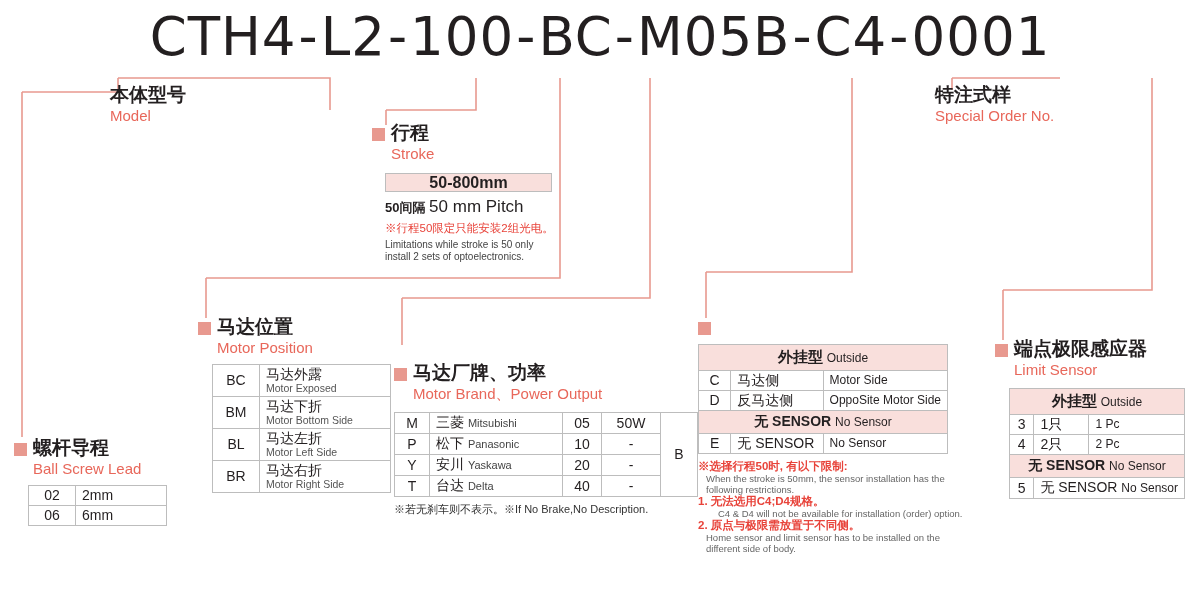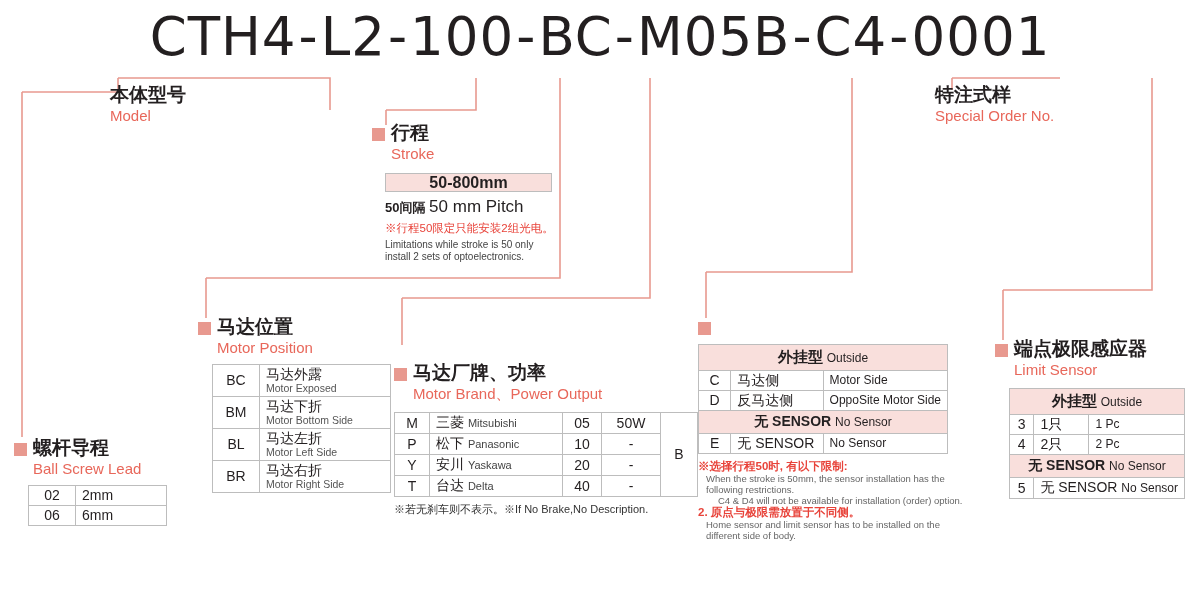--- a/index.html
+++ b/index.html
@@ -266,20 +266,21 @@
     <tr>
       <td class="ctr">E</td>
       <td>无 SENSOR</td>
       <td style="font-size:12px;">No Sensor</td>
     </tr>
   </tbody>
     </table>
   <div style="margin-top:6px;width:270px;">
     <div class="note-red">※选择行程50时, 有以下限制:</div>
     <div class="note-red2" style="margin-left:8px;">When the stroke is 50mm, the sensor installation has the following restrictions.</div>
+    <div class="note-red">1. 无法选用C4;D4规格。</div>
     <div class="note-red2" style="margin-left:20px;">C4 &amp; D4 will not be available for installation (order) option.</div>
     <div class="note-red">2. 原点与极限需放置于不同侧。</div>
     <div class="note-red2" style="margin-left:8px;">Home sensor and limit sensor has to be installed on the different side of body.</div>
   </div>
 </div>
 
 <div class="grp" style="left:995px;top:338px;">
   <div class="ttl">
     <span class="sq"></span>
     <div class="ttl-tx">

